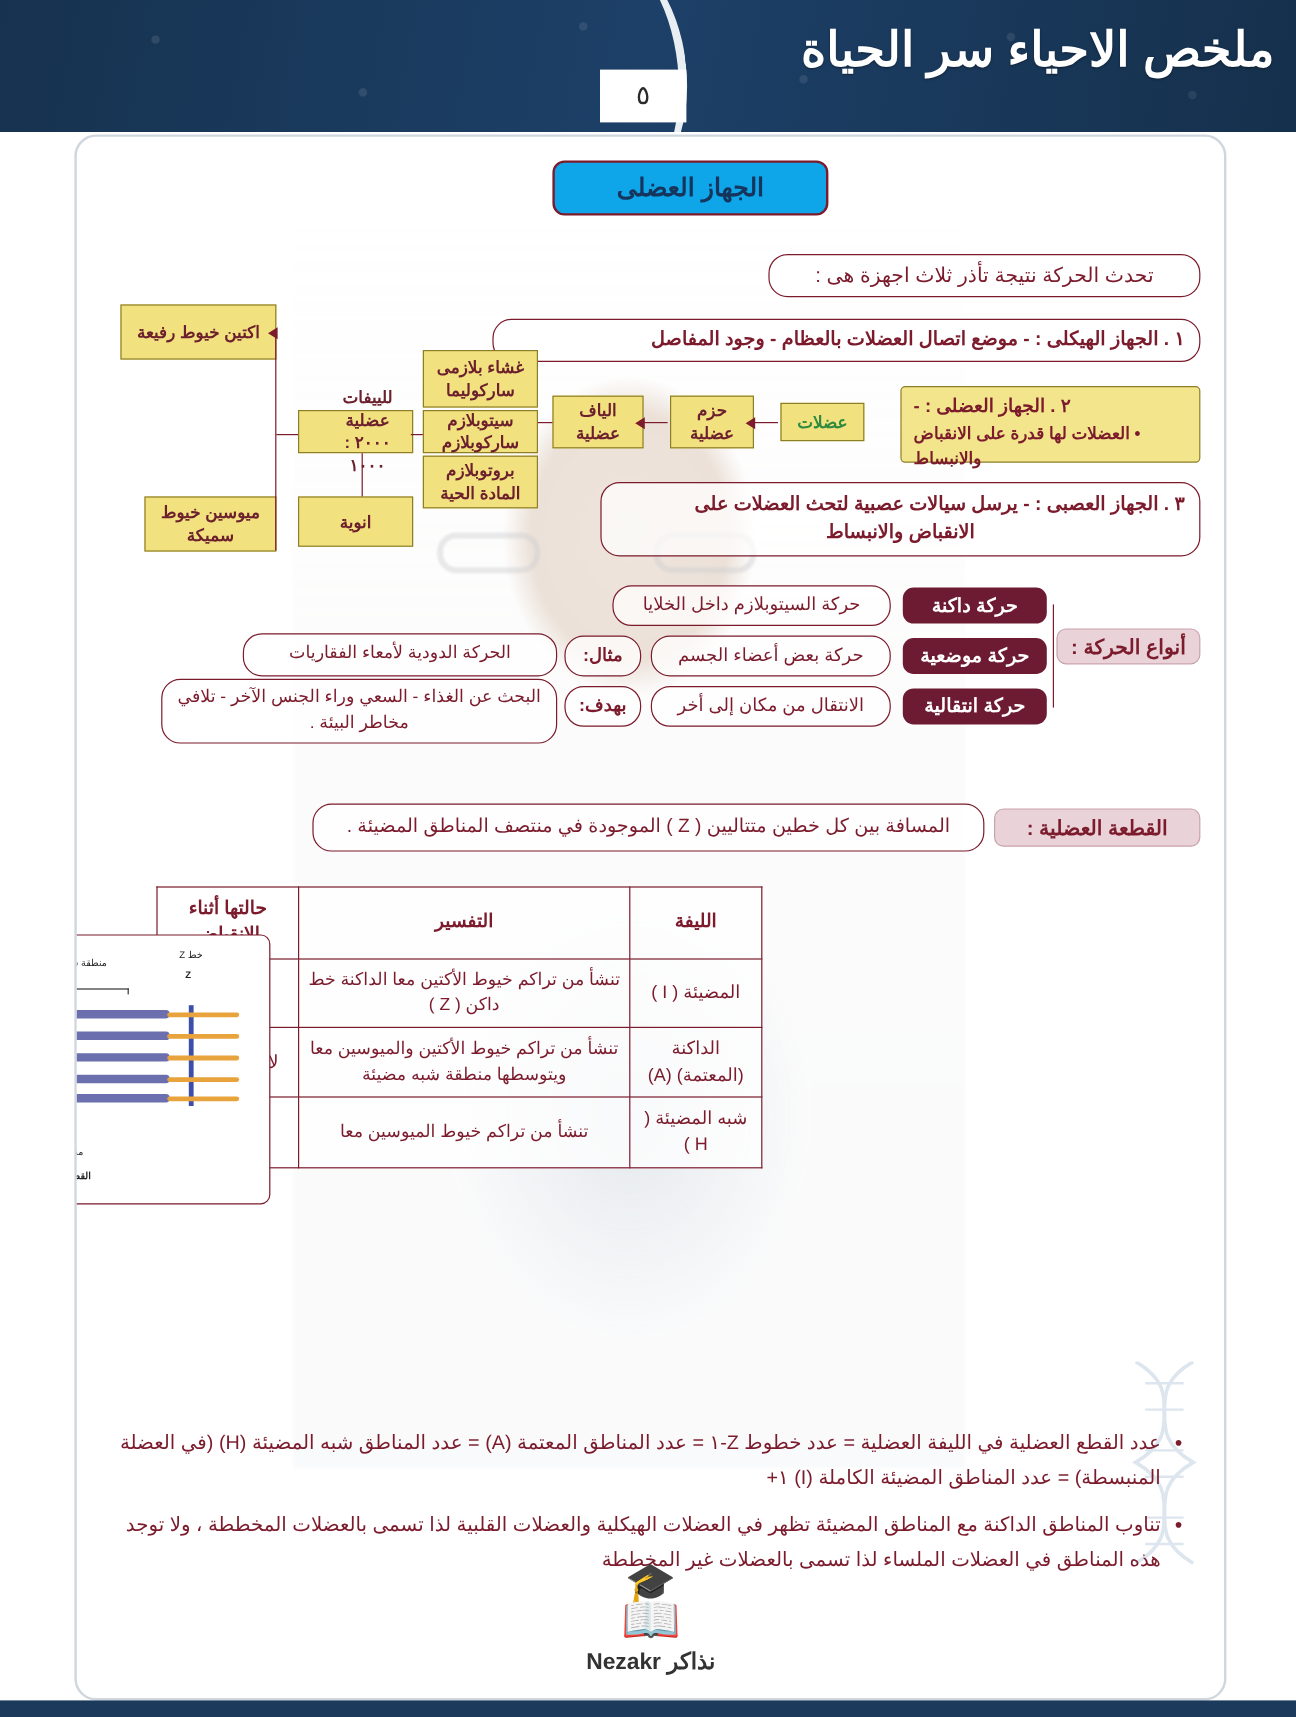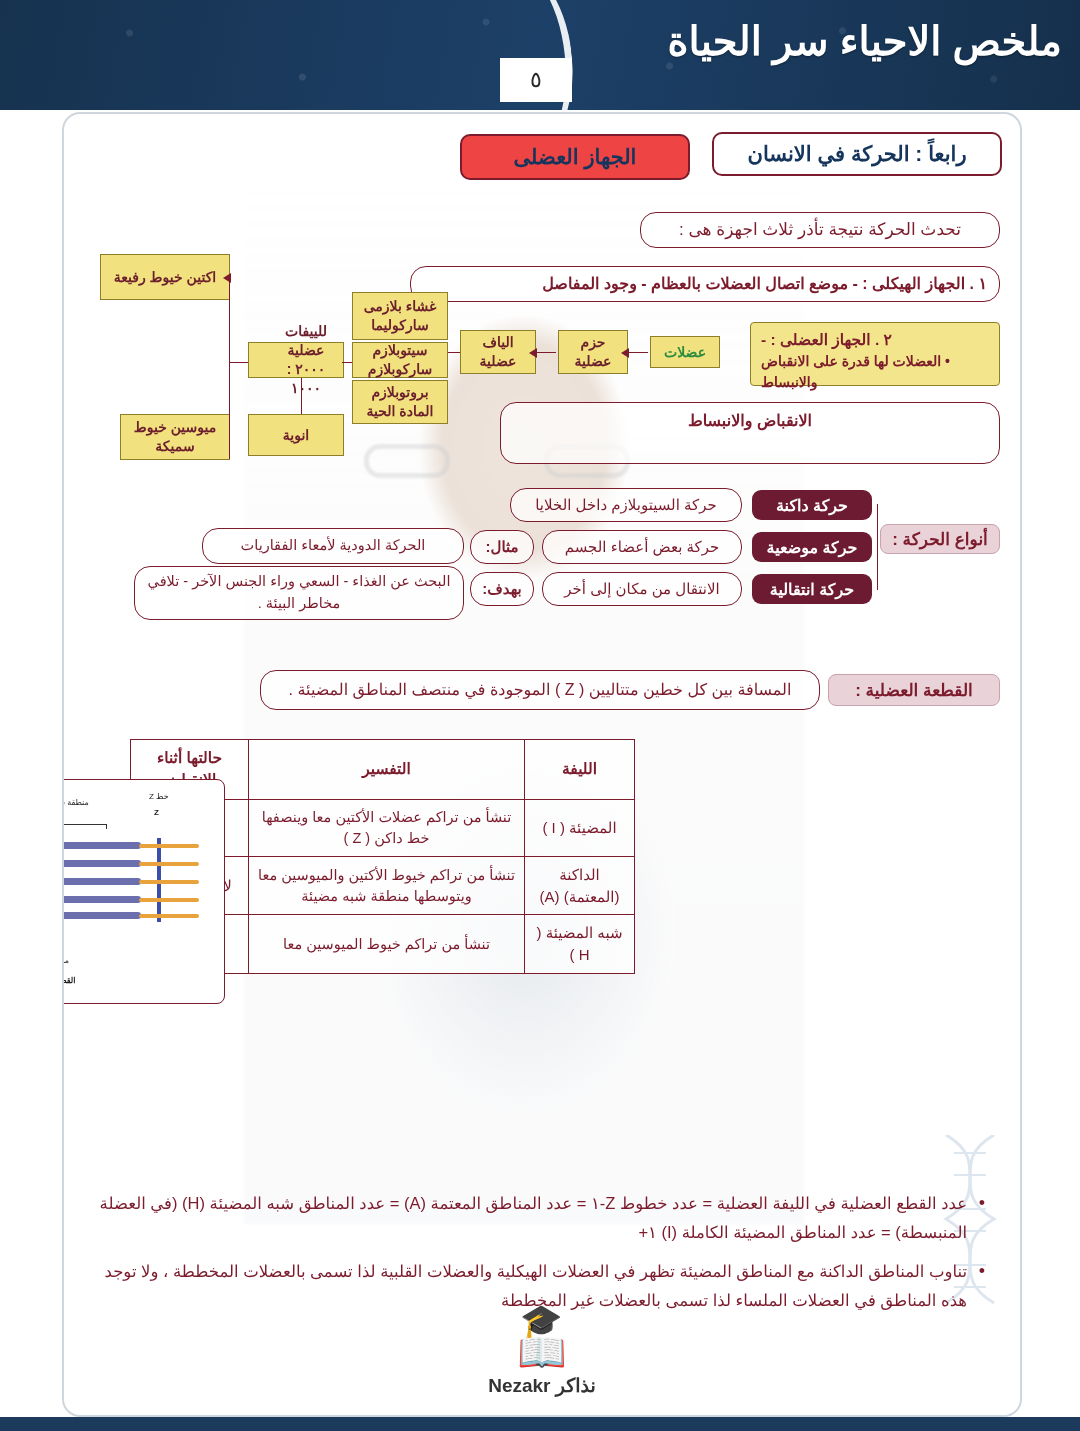--- a/index.html
+++ b/index.html
@@ -76,21 +76,21 @@
     border-radius:16px;
     background:rgba(255,255,255,.72);
     color:#7b1b2c;
     font-size:15.5px; line-height:1.5;
     padding:6px 12px;
     text-align:right;
   }
   .title-pill {
     position:absolute;
     border:2px solid #7b1b2c; border-radius:10px;
-    background:#ef4444; color:#16355c;
+    background:#0ea5e9; color:#16355c;
     font-weight:bold; font-size:21px;
     display:flex; align-items:center; justify-content:center;
   }
   .dark-pill {
     position:absolute; background:#6d1b33; color:#ffffff;
     border-radius:9px; font-size:16px; font-weight:bold;
     display:flex; align-items:center; justify-content:center;
     padding:3px 10px;
   }
   .pink-pill {
@@ -187,33 +187,33 @@
     <g stroke="#9fb7cf" stroke-width="2">
       <line x1="20" y1="18" x2="52" y2="18"></line>
         <line x1="20" y1="40" x2="52" y2="40"></line>
       <line x1="20" y1="74" x2="52" y2="74"></line>
         <line x1="20" y1="96" x2="52" y2="96"></line>
       <line x1="20" y1="130" x2="52" y2="130"></line>
         <line x1="20" y1="152" x2="52" y2="152"></line>
     </g>
   </svg>
 
-  <div class="title-pill" style="right:18px; top:18px; width:290px; height:44px; border-color:#7b1b2c; background:#fff;">رابعاً : الحركة في الانسان</div>
   <div class="title-pill" style="right:330px; top:20px; width:230px; height:46px;">الجهاز العضلى</div>
 
   <div class="rbox" style="right:20px; top:98px; width:360px; height:36px; display:flex; align-items:center; justify-content:center; font-size:17px;">تحدث الحركة نتيجة تأذر ثلاث اجهزة هى :</div>
 
   <div class="rbox" style="right:20px; top:152px; width:590px; height:36px; display:flex; align-items:center; justify-content:flex-start; font-weight:bold; font-size:16px;">١ . الجهاز الهيكلى : - موضع اتصال العضلات بالعظام - وجود المفاصل</div>
 
   <div class="yellow-wide" style="right:20px; top:208px; width:250px; height:64px; border-radius:4px; font-weight:bold;">
     <div>٢ . الجهاز العضلى : -</div>
     <div style="font-size:14px;">• العضلات لها قدرة على الانقباض والانبساط</div>
   </div>
 
   <div class="rbox" style="right:20px; top:288px; width:500px; height:62px; font-weight:bold; font-size:16px;">
+    <div>٣ . الجهاز العصبى : - يرسل سيالات عصبية لتحث العضلات على</div>
     <div style="text-align:center;">الانقباض والانبساط</div>
   </div>
 
   <div class="yellow-box" style="right:300px; top:222px; width:70px; height:32px; color:#2e8b3f;">عضلات</div>
   <div class="yellow-box" style="right:392px; top:216px; width:70px; height:44px;">حزم عضلية</div>
   <div class="yellow-box" style="right:484px; top:216px; width:76px; height:44px;">الياف عضلية</div>
 
   <div class="hline arrow-l" style="right:372px; top:238px; width:20px;"></div>
   <div class="hline arrow-l" style="right:464px; top:238px; width:20px;"></div>
   <div class="hline arrow-l" style="right:560px; top:238px; width:24px;"></div>
@@ -256,21 +256,21 @@
     <thead>
       <tr>
         <th style="width:110px;">الليفة</th>
         <th>التفسير</th>
         <th style="width:118px;">حالتها أثناء الانقباض</th>
       </tr>
     </thead>
     <tbody>
       <tr>
         <td>المضيئة ( I )</td>
-        <td class="expl">تنشأ من تراكم عضلات الأكتين معا وينصفها خط داكن ( Z )</td>
+        <td class="expl">تنشأ من تراكم خيوط الأكتين معا الداكنة خط داكن ( Z )</td>
         <td>يقل حجمها</td>
       </tr>
       <tr>
         <td>الداكنة (المعتمة) (A)</td>
         <td class="expl">تنشأ من تراكم خيوط الأكتين والميوسين معا ويتوسطها منطقة شبه مضيئة</td>
         <td>لا يتغير حجمها</td>
       </tr>
       <tr>
         <td>شبه المضيئة ( H )</td>
         <td class="expl">تنشأ من تراكم خيوط الميوسين معا</td>

